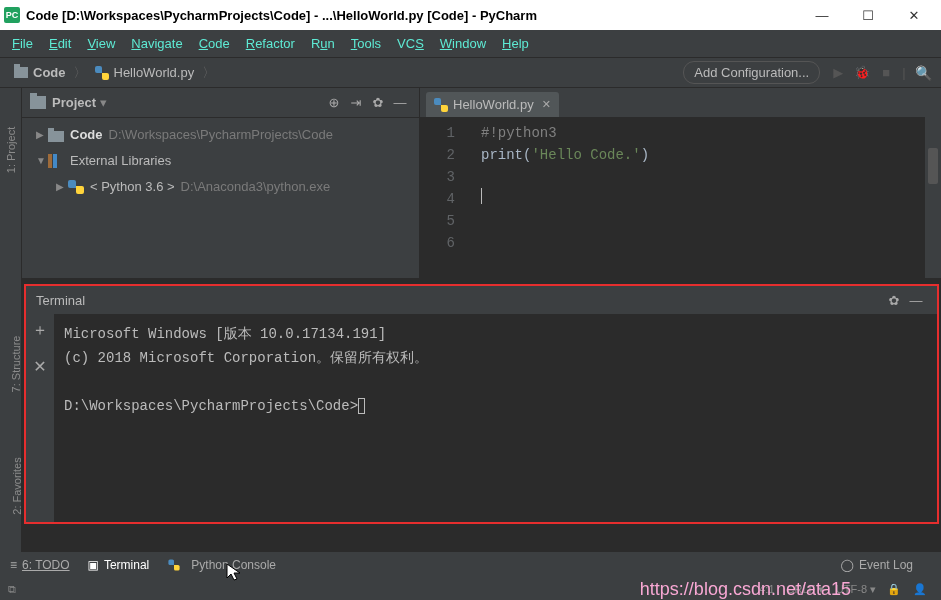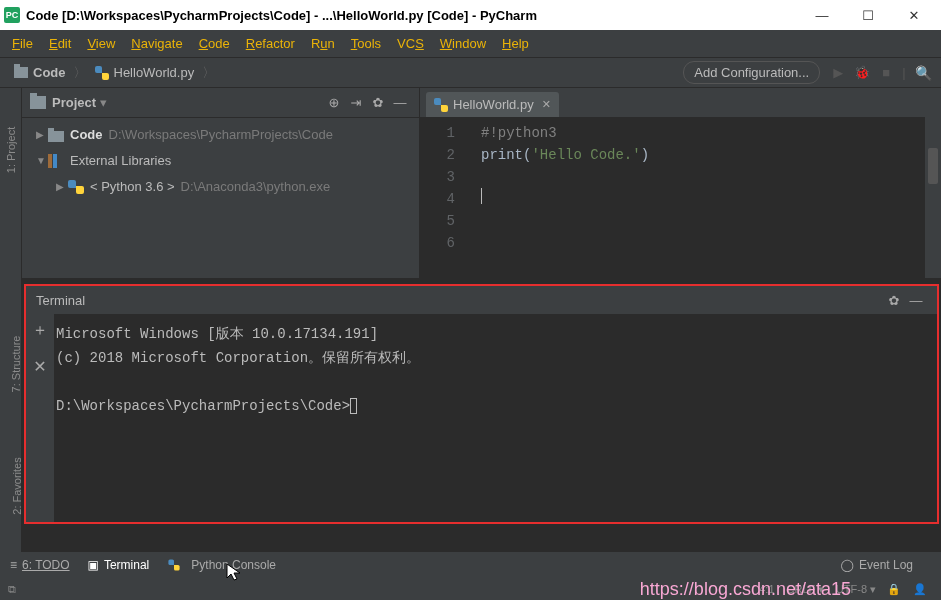--- a/index.html
+++ b/index.html
@@ -4,21 +4,21 @@
 <style>
   * { margin:0; padding:0; box-sizing:border-box; }
   body { font-family:"Segoe UI", Tahoma, sans-serif; font-size:13px; color:#bbb; background:#2b2b2b; width:941px; height:600px; overflow:hidden; position:relative; }
   
   .titlebar { height:30px; background:#fff; color:#000; display:flex; align-items:center; padding:0 4px; }
   .titlebar .pc-icon { width:16px; height:16px; background:#21a15f; color:#fff; font-size:9px; font-weight:bold; display:inline-flex; align-items:center; justify-content:center; border-radius:2px; margin-right:6px; }
   .titlebar .title { flex:1; font-size:13px;font-weight:bold; }
   .titlebar .winbtn { width:46px; height:30px; display:flex; align-items:center; justify-content:center; color:#333; font-family:Arial; }
   
   .menubar { height:28px; background:#3c3f41; display:flex; align-items:center; padding:0 4px; border-bottom:1px solid #2b2b2b; }
-  .menubar .menuitem { padding:0 8px; color:#eab308; }
+  .menubar .menuitem { padding:0 8px; color:#5eead4; }
   .menubar .menuitem u { text-decoration:underline; }
   
   .navrow { height:30px; background:#3c3f41; display:flex; align-items:center; padding:0 8px; border-bottom:1px solid #2b2b2b; }
   .crumb { display:flex; align-items:center; }
   .crumb-item { display:flex; align-items:center; padding:2px 6px; }
   .folder-icon { width:14px; height:11px; background:#87939a; margin-right:5px; display:inline-block; position:relative; }
   .folder-icon::before { content:""; position:absolute; top:-3px; left:0; width:6px; height:3px; background:#87939a; }
   .py-icon { width:14px; height:14px; display:inline-block; margin-right:5px; position:relative; }
   .py-icon::before { content:""; position:absolute; width:7px; height:7px; background:#4b8bbe; left:0; top:0; border-radius:2px 2px 0 2px; }
   .py-icon::after { content:""; position:absolute; width:7px; height:7px; background:#ffd43b; right:0; bottom:0; border-radius:0 2px 2px 2px; }
@@ -66,21 +66,21 @@
   .cm-func { color:#a9b7c6; }
   .cm-str { color:#6a8759; }
   .code-sb { position:absolute; top:0; right:0; width:16px; height:100%; background:#3c3f41; }
   .code-sb-thumb { background:#555; height:36px; width:10px; margin:60px auto 0; border-radius:2px; }
   
   .terminal-wrap { border:2px solid #e62e2e; margin:6px 2px 0 24px; height:240px; display:flex; flex-direction:column; background:#2b2b2b; }
   .term-head { height:28px; background:#3c3f41; display:flex; align-items:center; padding:0 10px; color:#bbb; }
   .term-head .sp { flex:1; }
   .term-body { flex:1; display:flex; }
   .term-rail { width:28px; background:#3c3f41; display:flex; flex-direction:column; align-items:center; padding-top:6px; gap:16px; color:#aaa; font-size:16px; }
-  .term-content { flex:1; padding:8px 2px; font-family:Consolas,"Courier New",monospace; font-size:14px; color:#bbb; line-height:24px; }
+  .term-content { flex:1; padding:8px 10px; font-family:Consolas,"Courier New",monospace; font-size:14px; color:#bbb; line-height:24px; }
   .caret { display:inline-block; width:7px; height:16px; border:1px solid #bbb; vertical-align:middle; }
   
   .bottombar { position:absolute; left:0; right:0; bottom:22px; height:26px; background:#3c3f41; display:flex; align-items:center; padding:0 10px; font-size:12px; color:#aaa; }
   .bottombar .bt { display:flex; align-items:center; margin-right:18px; }
   .bottombar .bt.on { color:#fff; }
   .bottombar .sp { flex:1; }
   .bi { margin-right:5px; display:inline-flex; }
   
   .statusbar { position:absolute; left:0; right:0; bottom:0; height:22px; background:#3c3f41; display:flex; align-items:center; padding:0 8px; font-size:11px; color:#888; }
   .statusbar .sp { flex:1; }

